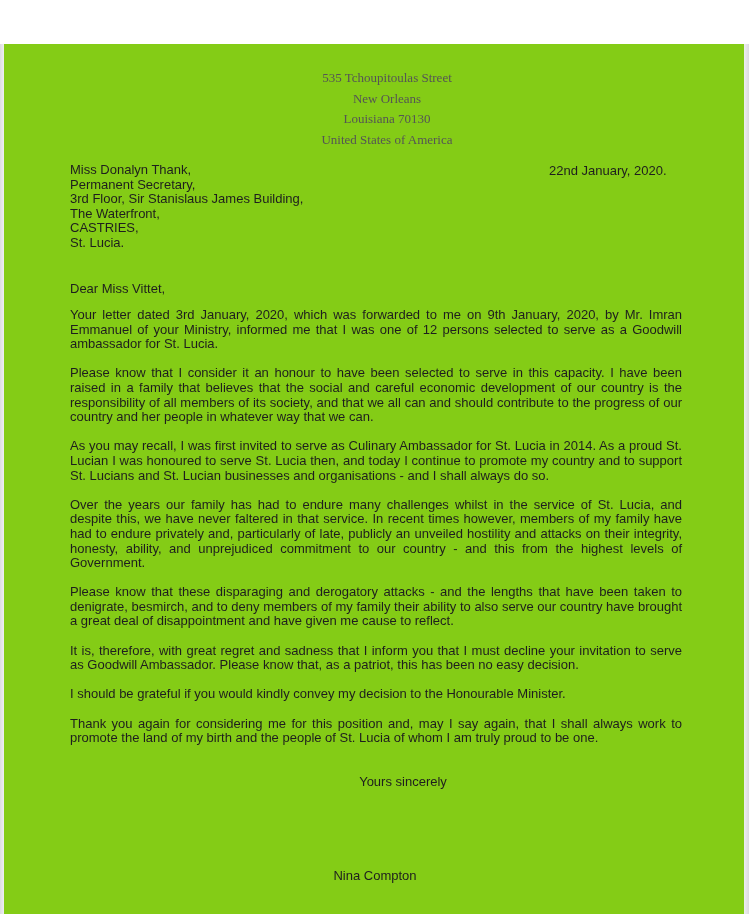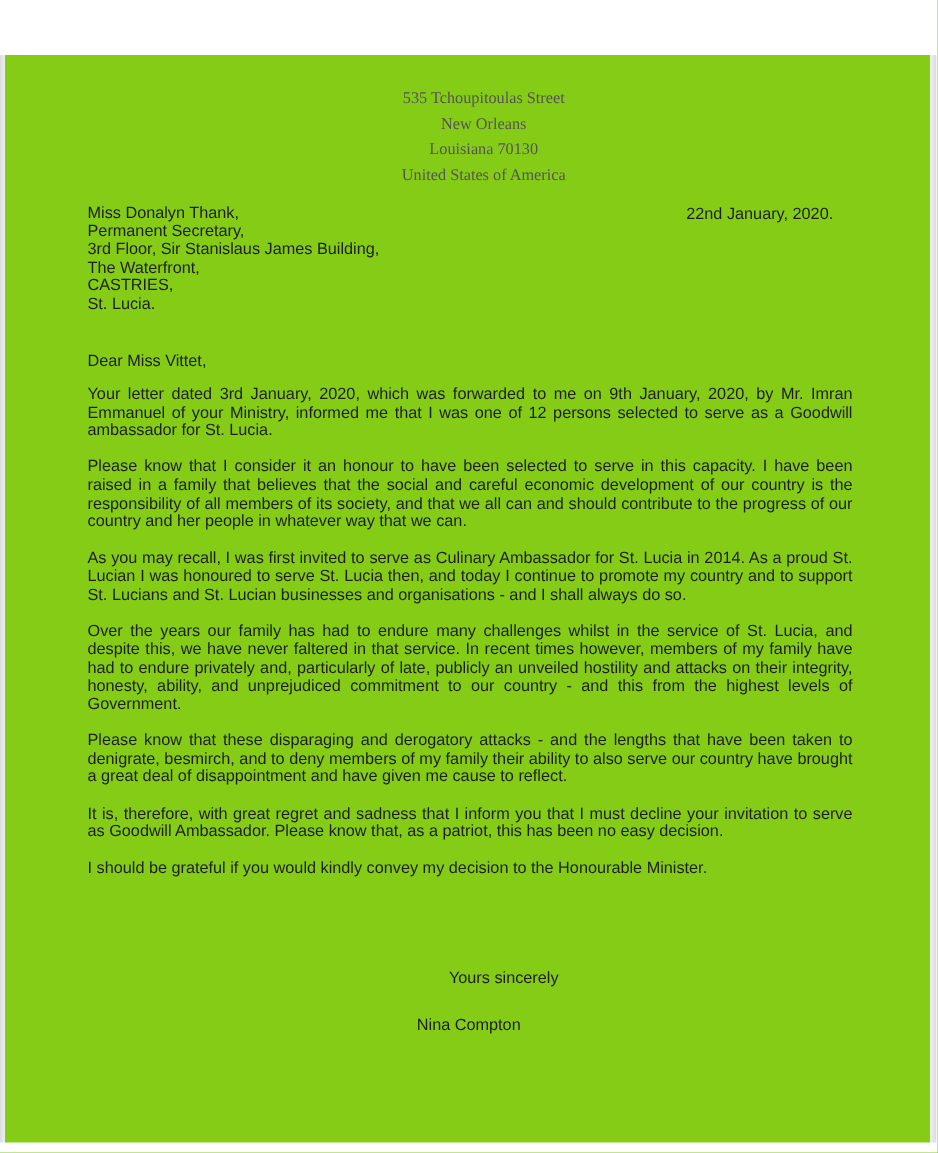--- a/index.html
+++ b/index.html
@@ -35,21 +35,21 @@
       position: absolute; left: 66px; top: 237px; font-size: 13px; line-height: 15px; white-space: nowrap; text-align: right;
     }
     .body-text {
       position: absolute; left: 66px; top: 264px; width: 612px; font-size: 13px; line-height: 14.6px;
     }
     .body-text p { margin: 0 0 14.6px 0; text-align: justify; text-align-last: left; }
     .closing {
       position: absolute; left: 0; width: 742px; text-align: center; font-size: 13px; line-height: 15px;
     }
     .closing.sincerely { top: 730px; padding-left: 28px; }
-    .closing.name { top: 768px; }
+    .closing.name { top: 824px; }
   </style>
 </head>
 <body>
 
 <div class="edge-left"></div>
 <div class="edge-right"></div>
 
 <div class="page">
   <div class="sender">
     <div>535 Tchoupitoulas Street</div>
@@ -72,17 +72,18 @@
   <div class="salutation">Dear Miss Vittet,</div>
 
   <div class="body-text">
     <p>Your letter dated 3rd January, 2020, which was forwarded to me on 9th January, 2020, by Mr. Imran Emmanuel of your Ministry, informed me that I was one of 12 persons selected to serve as a Goodwill ambassador for St. Lucia.</p>
     <p>Please know that I consider it an honour to have been selected to serve in this capacity. I have been raised in a family that believes that the social and careful economic development of our country is the responsibility of all members of its society, and that we all can and should  contribute to the progress of our country and her people in whatever way that we can.</p>
     <p>As you may recall, I was first invited to serve as Culinary Ambassador for St. Lucia in 2014. As a proud St. Lucian I was honoured to serve St. Lucia then, and today I continue to promote my country and to support St. Lucians and St. Lucian businesses and organisations - and I shall always do so.</p>
     <p>Over the years our family has had to endure many challenges whilst in the service of St. Lucia, and despite this, we have never faltered in that service. In recent times however, members of my family have had to endure privately and, particularly of late, publicly an unveiled hostility and attacks on their integrity, honesty, ability, and unprejudiced commitment to our country - and this from the highest levels of Government.</p>
     <p>Please know that these disparaging and derogatory attacks - and the lengths that have been taken to denigrate, besmirch, and to deny members of my family their ability to also serve our country have brought a great deal of disappointment and have given me cause to reflect.</p>
     <p>It is, therefore, with great regret and sadness that I inform you that I must decline your invitation to serve as Goodwill Ambassador.  Please know that, as a patriot, this has been no easy decision.</p>
     <p>I should be grateful if you would kindly convey my decision to the Honourable Minister.</p>
+    <p>Thank you again for considering me for this position and, may I say again, that I shall always work to promote the land of my birth and the people of St. Lucia of whom I am truly proud to be one.</p>
   </div>
 
   <div class="closing sincerely">Yours sincerely</div>
   <div class="closing name">Nina Compton</div>
 </div>
 
 </body></html>

